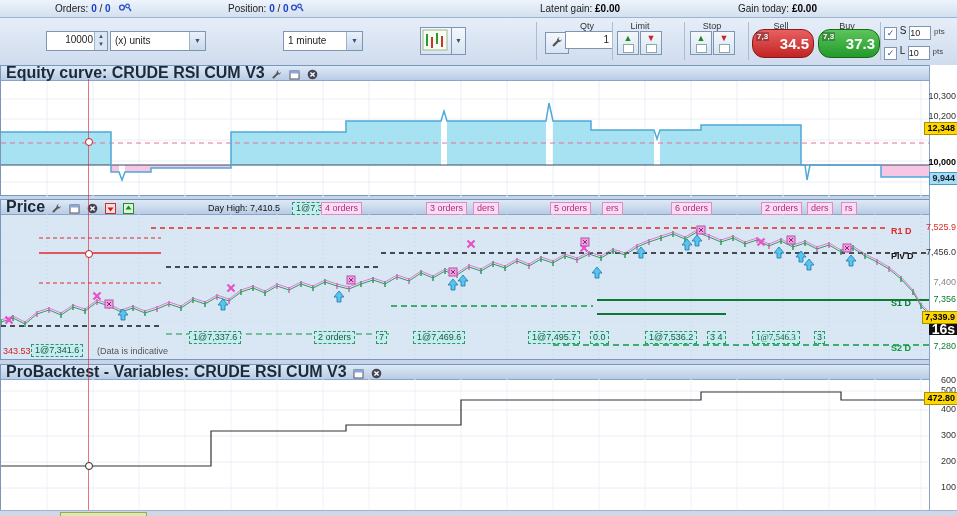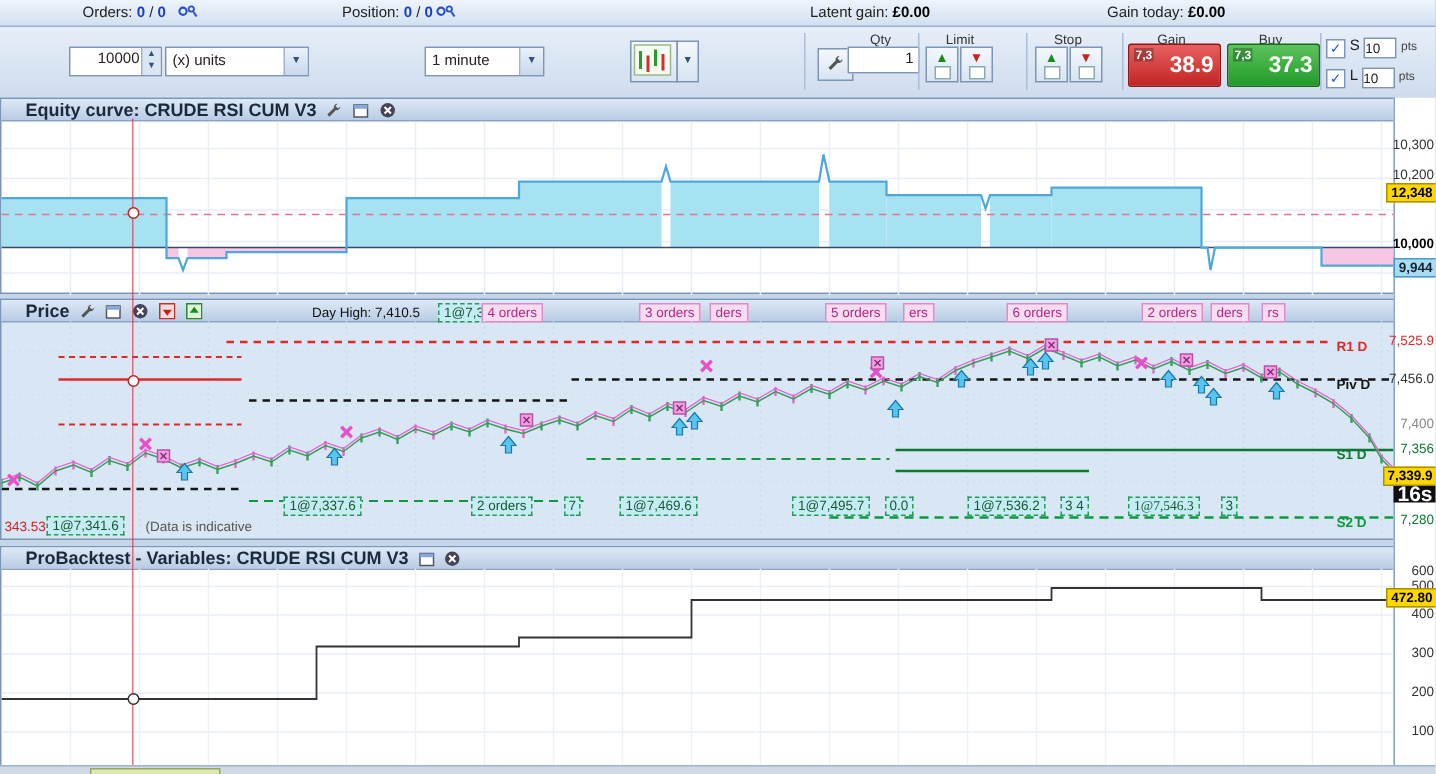--- a/index.html
+++ b/index.html
@@ -22,34 +22,34 @@
   .spin .btns{position:absolute;right:0;top:0;bottom:0;width:12px;background:#dbe6f3;border-left:1px solid #9db4cf;font-size:6px;line-height:8px;text-align:center;color:#35507a;}
   .dd{height:18px;}
   .dd .txt{position:absolute;left:4px;top:3px;}
   .dd .arr{position:absolute;right:0;top:0;bottom:0;width:15px;background:linear-gradient(#eaf1fa,#c9d8ec);border-left:1px solid #9db4cf;text-align:center;font-size:7px;line-height:17px;color:#35507a;}
   .tbtn{position:absolute;border:1px solid #7e96b4;background:linear-gradient(#f4f8fd,#d8e4f2);}
   .vsep{position:absolute;top:4px;height:38px;width:1px;background:#a9bdd6;}
   .colhdr{position:absolute;top:3px;transform:translateX(-50%);font-size:9px;color:#333;}
   .ordbtn{width:20px;height:22px;top:13px;text-align:center;}
   .ordbtn .a{font-size:9px;line-height:12px;display:block;}
   .ordbtn .m{display:block;margin:0 auto;width:9px;height:7px;border:1px solid #8aa;background:#fff;}
-  .bigbtn{position:absolute;top:11px;width:60px;height:27px;border-radius:2px;color:#fff;}
+  .bigbtn{position:absolute;top:11px;width:60px;height:27px;border-radius:12px;color:#fff;}
   .sellbtn{left:752px;background:linear-gradient(#e66;, #c22);background:linear-gradient(#e86060,#c22424);border:1px solid #8a1818;}
   .buybtn{left:818px;background:linear-gradient(#5cc45c,#229a2a);border:1px solid #186a18;}
   .bigbtn .sm{position:absolute;left:3px;top:2px;font-size:8px;font-weight:700;background:rgba(0,0,0,.25);padding:0 1px;}
   .bigbtn .lg{position:absolute;right:4px;top:5px;font-size:15px;font-weight:700;}
   .chk-row{position:absolute;left:884px;height:16px;line-height:14px;white-space:nowrap;}
   .cbx{display:inline-block;width:11px;height:11px;border:1px solid #7e96b4;background:#fff;color:#2255cc;font-size:9px;line-height:11px;text-align:center;vertical-align:-2px;}
   .ptsbox{display:inline-block;width:18px;height:12px;border:1px solid #7e96b4;background:#fff;text-align:left;font-size:9px;line-height:12px;padding-right:2px;vertical-align:-2px;}
   .ptslbl{font-size:8px;color:#444;}
 
   
   .panel{position:absolute;left:0;width:930px;border:1px solid #7a96b8;box-sizing:border-box;background:#fff;}
   .phdr{position:relative;height:14px;background:linear-gradient(#dde9f6,#b9cce4);border-bottom:1px solid #8aa4c8;line-height:14px;white-space:nowrap;}
-  .phdr .t{font-weight:700;font-size:12px;color:#1a2a3a;margin-left:16px;}
+  .phdr .t{font-weight:700;font-size:16px;color:#1a2a3a;margin-left:5px;}
   .hicon{display:inline-block;width:12px;height:11px;vertical-align:-2px;margin-left:3px;text-align:center;}
   .chart{position:absolute;left:0;display:block;}
   .price-bg{background:#d9e6f4;}
 
   
   .otag{position:absolute;top:2px;height:11px;line-height:11px;padding:0 3px;font-size:9px;color:#b0288a;
     background:#f8dcef;border:1px solid #e08ac8;white-space:nowrap;}
   .oday{position:absolute;top:3px;font-size:9px;color:#111;white-space:nowrap;}
   .obox{position:absolute;height:11px;line-height:11px;padding:0 3px;font-size:9px;color:#145a32;
     background:#c4ecf2;border:1px dashed #2a9a5a;white-space:nowrap;}
@@ -169,24 +169,24 @@
     <span class="tbtn ordbtn" style="left:690px">
         <span class="a" style="color:#1a8a1a">▲</span>
         <span class="m"></span>
       </span>
     <span class="tbtn ordbtn" style="left:713px">
         <span class="a" style="color:#c22">▼</span>
         <span class="m"></span>
       </span>
 
     <span class="vsep" style="left:748px"></span>
-    <span class="colhdr" style="left:781px">Gain</span>
+    <span class="colhdr" style="left:781px">Sell</span>
     <span class="bigbtn sellbtn">
       <span class="sm">7,3</span>
-      <span class="lg">38.9</span>
+      <span class="lg">34.5</span>
     </span>
     <span class="colhdr" style="left:847px">Buy</span>
     <span class="bigbtn buybtn">
       <span class="sm">7,3</span>
       <span class="lg">37.3</span>
     </span>
 
     <span class="vsep" style="left:880px"></span>
     <span class="chk-row" style="top:6px">
       <span class="cbx">✓</span>

